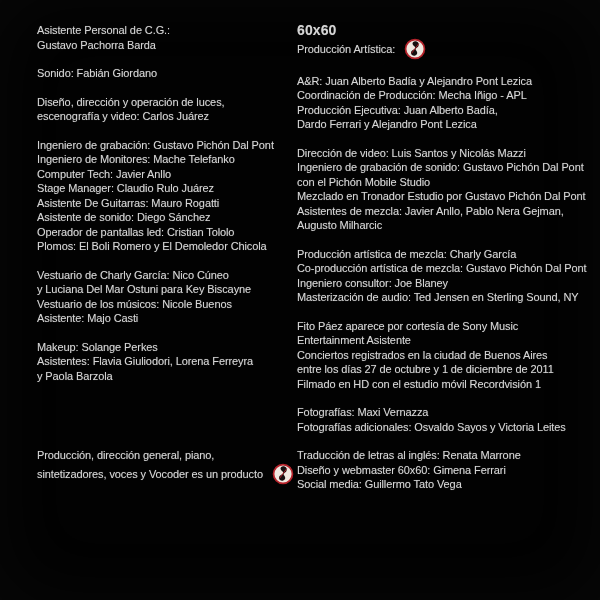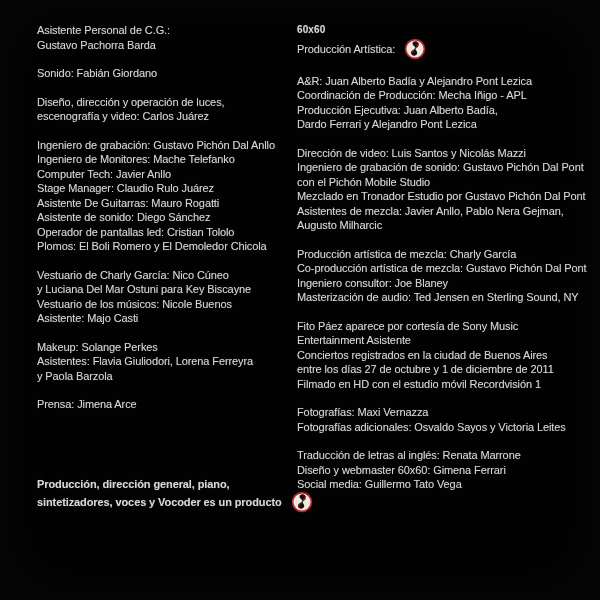--- a/index.html
+++ b/index.html
@@ -18,21 +18,21 @@
   .col{
     position:absolute;top:23px;
     font-size:11px;line-height:14.5px;letter-spacing:-0.1px;
     color:#d6d6d6;
     text-shadow:0 0 1px rgba(235,235,235,0.35);
   }
   .col-left{left:37px;width:256px;}
   .col-right{left:297px;width:294px;}
   .para{margin:0 0 14px 0;}
   .line{white-space:nowrap;}
-  .bold{font-weight:bold;font-size:10px;letter-spacing:0.1px;}
+  .bold{font-weight:bold;font-size:14px;letter-spacing:0.1px;}
   .snm{
     width:22px;height:22px;display:inline-block;
     vertical-align:-7px;margin-left:9px;
   }
 </style>
 </head>
 <body>
 
 <div class="page" style="background: rgb(2, 2, 2);">
   <div class="col col-left" style="color: rgb(214, 214, 214);">
@@ -41,44 +41,41 @@
         <div class="line">Gustavo Pachorra Barda</div>
       </div>
       <div class="para">
         <div class="line">Sonido: Fabián Giordano</div>
       </div>
       <div class="para">
         <div class="line">Diseño, dirección y operación de luces,</div>
         <div class="line">escenografía y video: Carlos Juárez</div>
       </div>
       <div class="para">
-        <div class="line">Ingeniero de grabación: Gustavo Pichón Dal Anllo</div>
+        <div class="line">Ingeniero de grabación: Gustavo Pichón Dal Pont</div>
         <div class="line">Ingeniero de Monitores: Mache Telefanko</div>
         <div class="line">Computer Tech: Javier Anllo</div>
         <div class="line">Stage Manager: Claudio Rulo Juárez</div>
         <div class="line">Asistente De Guitarras: Mauro Rogatti</div>
         <div class="line">Asistente de sonido: Diego Sánchez</div>
         <div class="line">Operador de pantallas led: Cristian Tololo</div>
         <div class="line">Plomos: El Boli Romero y El Demoledor Chicola</div>
       </div>
       <div class="para">
         <div class="line">Vestuario de Charly García: Nico Cúneo</div>
         <div class="line">y Luciana Del Mar Ostuni para Key Biscayne</div>
         <div class="line">Vestuario de los músicos: Nicole Buenos</div>
         <div class="line">Asistente: Majo Casti</div>
       </div>
       <div class="para">
         <div class="line">Makeup: Solange Perkes</div>
         <div class="line">Asistentes: Flavia Giuliodori, Lorena Ferreyra</div>
         <div class="line">y Paola Barzola</div>
       </div>
-      <div class="para">
-        <div class="line">Prensa: Jimena Arce</div>
-      </div>
-      <div class="para" style="margin-top: 65px; font-weight: bold;">
+      <div class="para" style="margin-top: 65px;">
         <div class="line">Producción, dirección general, piano,</div>
         <div class="line">sintetizadores, voces y Vocoder es un producto<svg viewBox="0 0 24 24" class="snm">
             <circle cx="12" cy="12" r="10.3" fill="#f0e9e1" stroke="#b5232b" stroke-width="1.9"></circle>
             <path d="M13.8 3.9 C11.2 3.1 9.2 4.4 9.3 6.2 C9.4 7.6 10.6 8.3 11.6 9.3 C12.6 10.3 12.4 11.5 11.1 12.4 C9.4 13.5 7.3 14.4 7.6 16.6 C7.9 18.8 10.3 19.7 12.3 19 C14.2 18.3 14.9 16.5 14.1 14.9 C13.5 13.7 12.3 13 12.8 11.8 C13.3 10.6 15 10.1 15.8 8.6 C16.7 6.9 15.9 4.6 13.8 3.9 Z" fill="#161011"></path>
             <path d="M8.2 16.8 L16.1 6.2" stroke="#b5232b" stroke-width="1" fill="none"></path>
           </svg></div>
       </div>
     </div>
   <div class="col col-right" style="color: rgb(214, 214, 214);">
       <div class="para">

